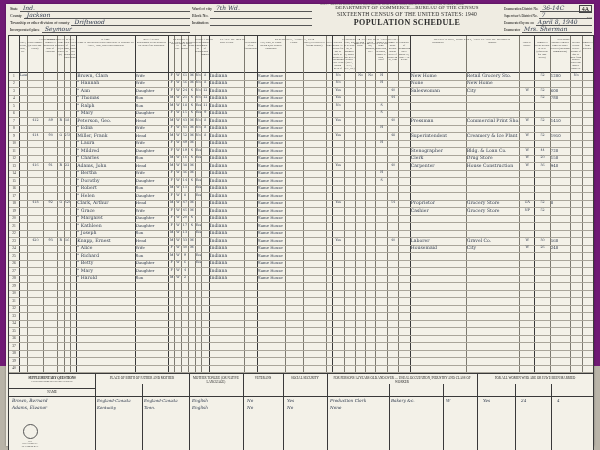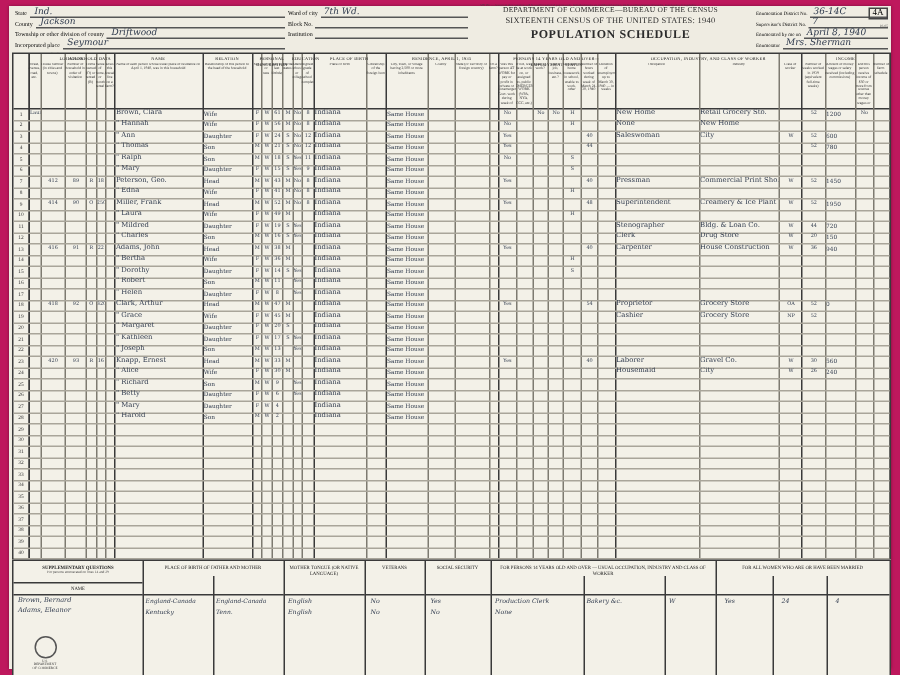--- a/index.html
+++ b/index.html
@@ -1,17 +1,17 @@
 <!DOCTYPE html>
 <html><head>
 <meta charset="utf-8">
 <style>
   html,body{margin:0;padding:0;background:#b9b4a8;}
   body{width:600px;height:450px;overflow:hidden;font-family:"Liberation Serif",serif;}
-  .page{position:relative;width:600px;height:450px;background:#be185d;}
+  .page{position:relative;width:600px;height:366px;background:#701a75;}
   .sheet{position:absolute;left:6px;top:4px;width:588px;height:442px;background:#efece2;
          box-shadow:0 0 2px rgba(0,0,0,.35);}
   .ink{color:#2b2b2b;}
   .hand{font-family:"DejaVu Serif",serif;color:#2f3a4d;font-style:italic;}
 
   
   .hdr{position:absolute;left:0;top:0;width:588px;height:30px;}
   .hdr .leftblk{position:absolute;left:4px;top:1px;width:180px;font-size:4px;line-height:6.2px;}
   .hdr .leftblk .row{display:flex;align-items:flex-end;gap:2px;}
   .hdr .leftblk .lbl{white-space:nowrap;}

